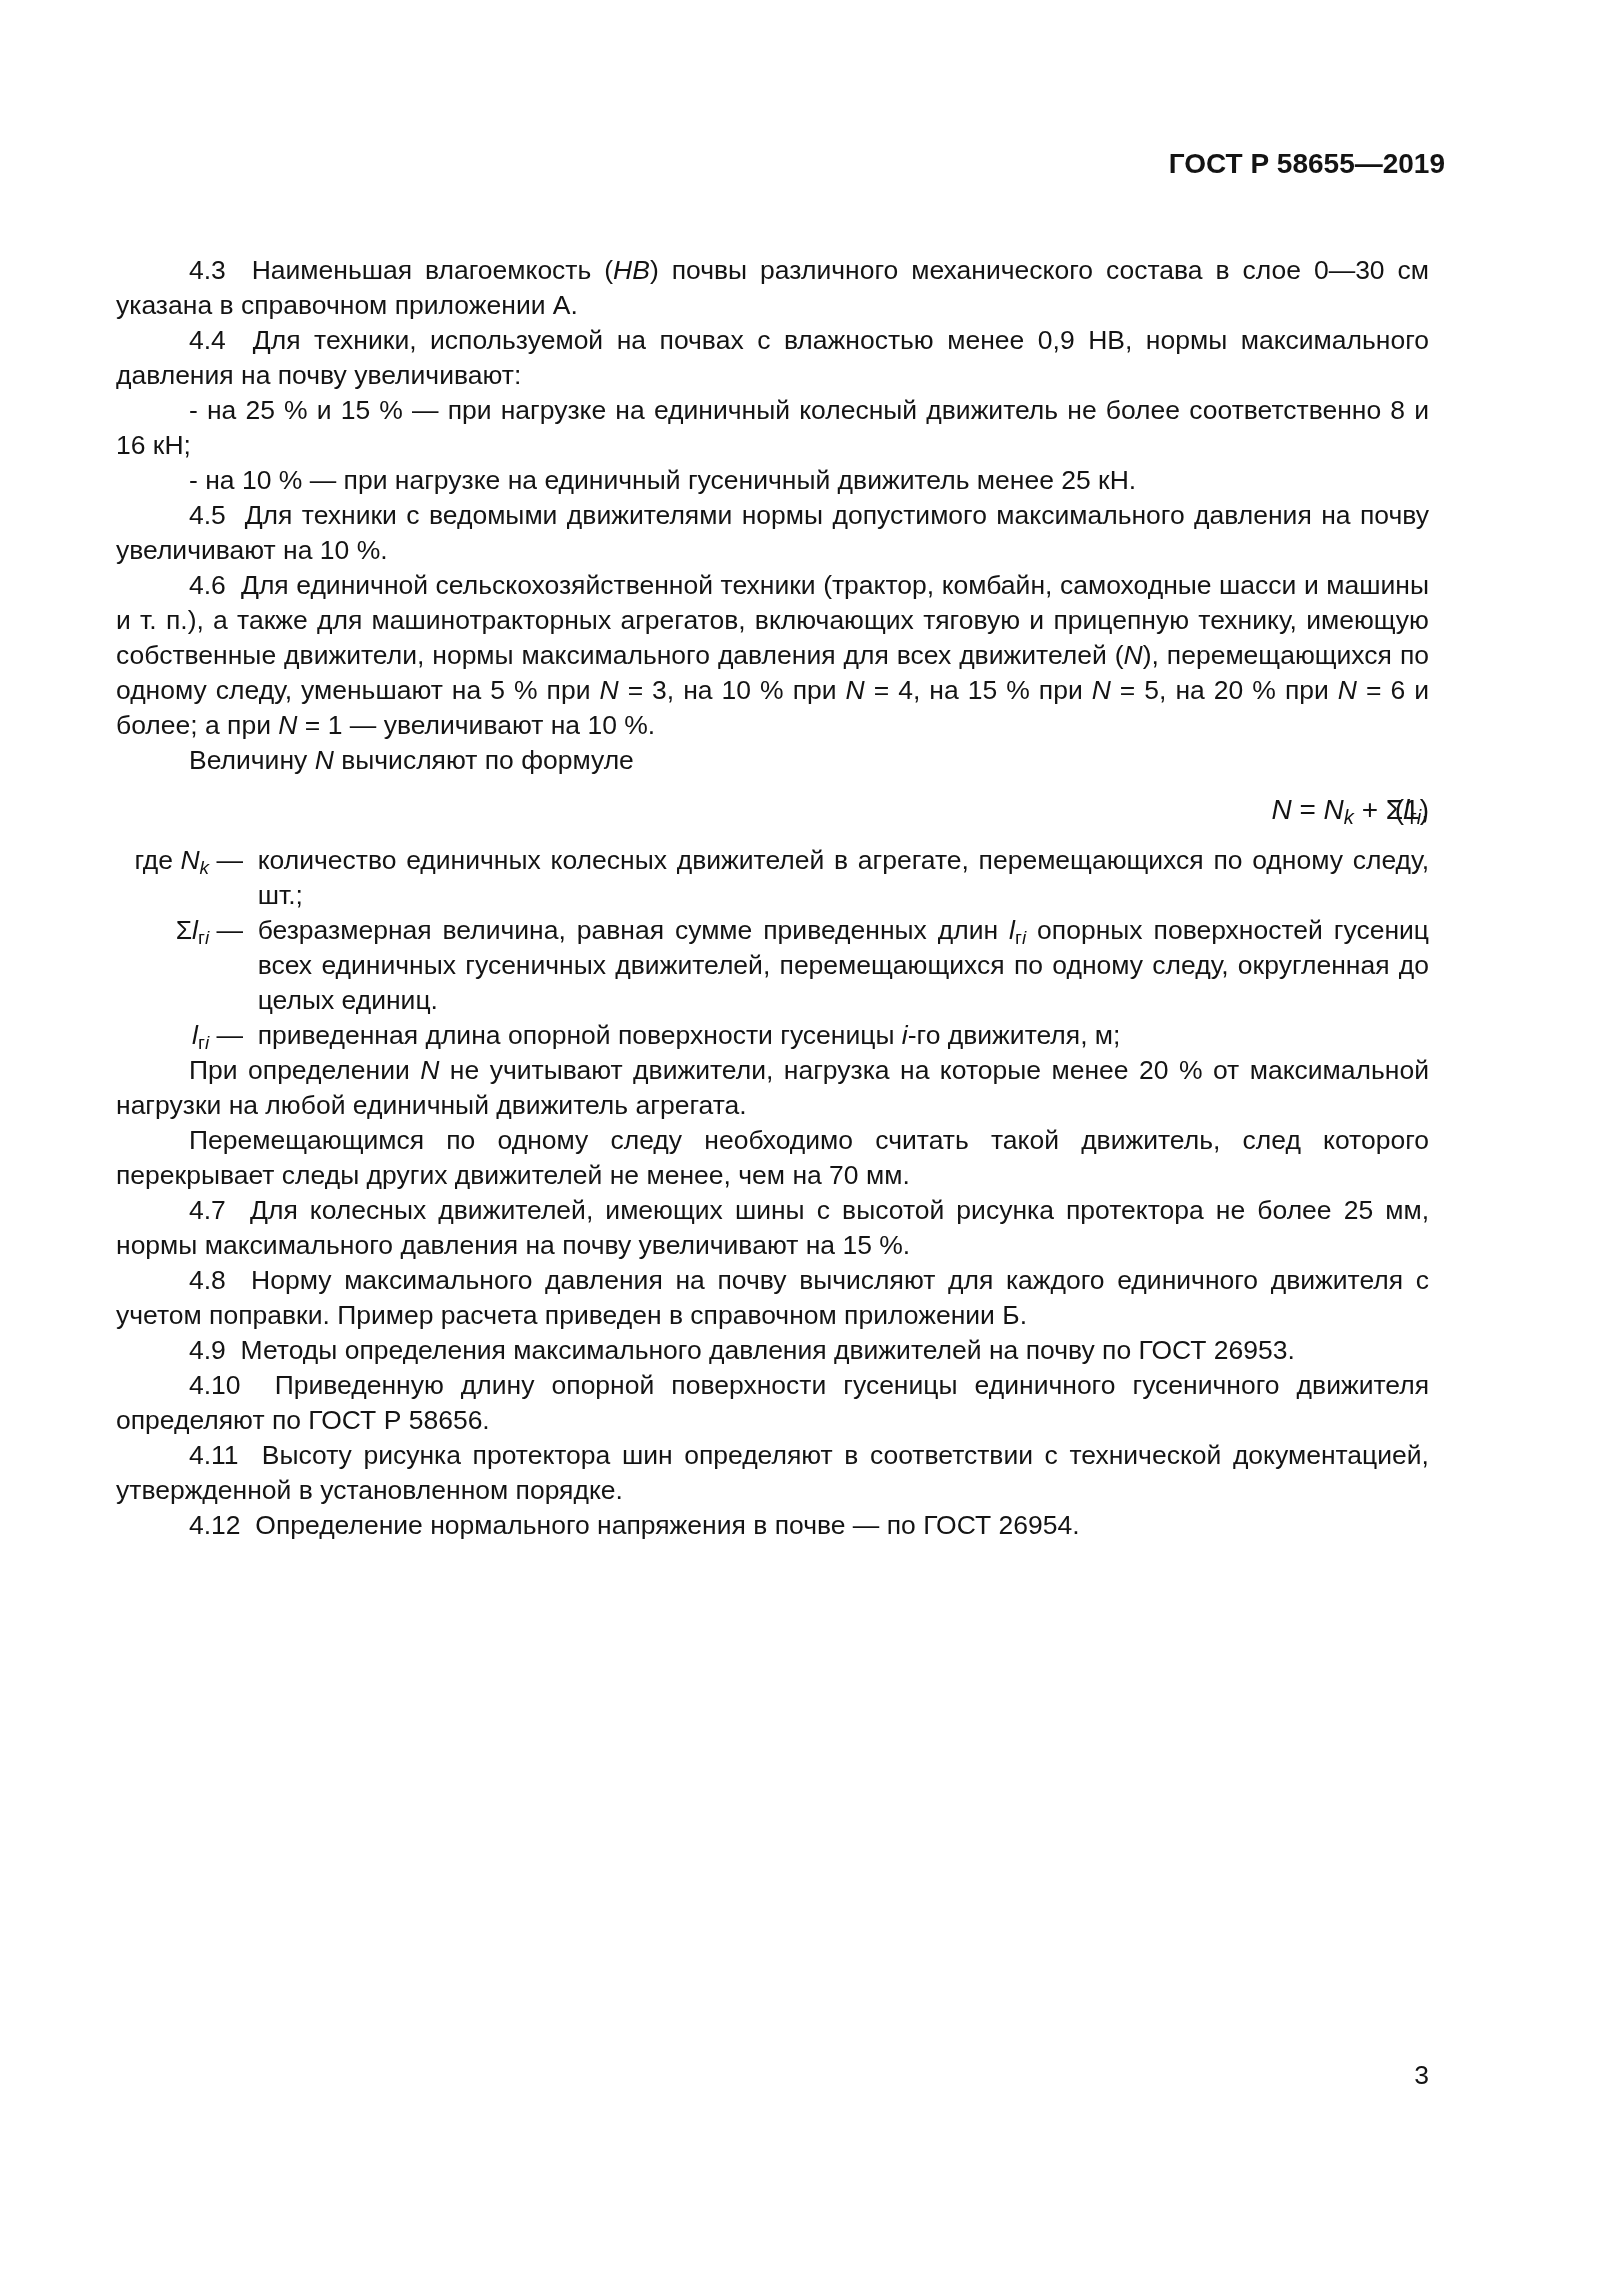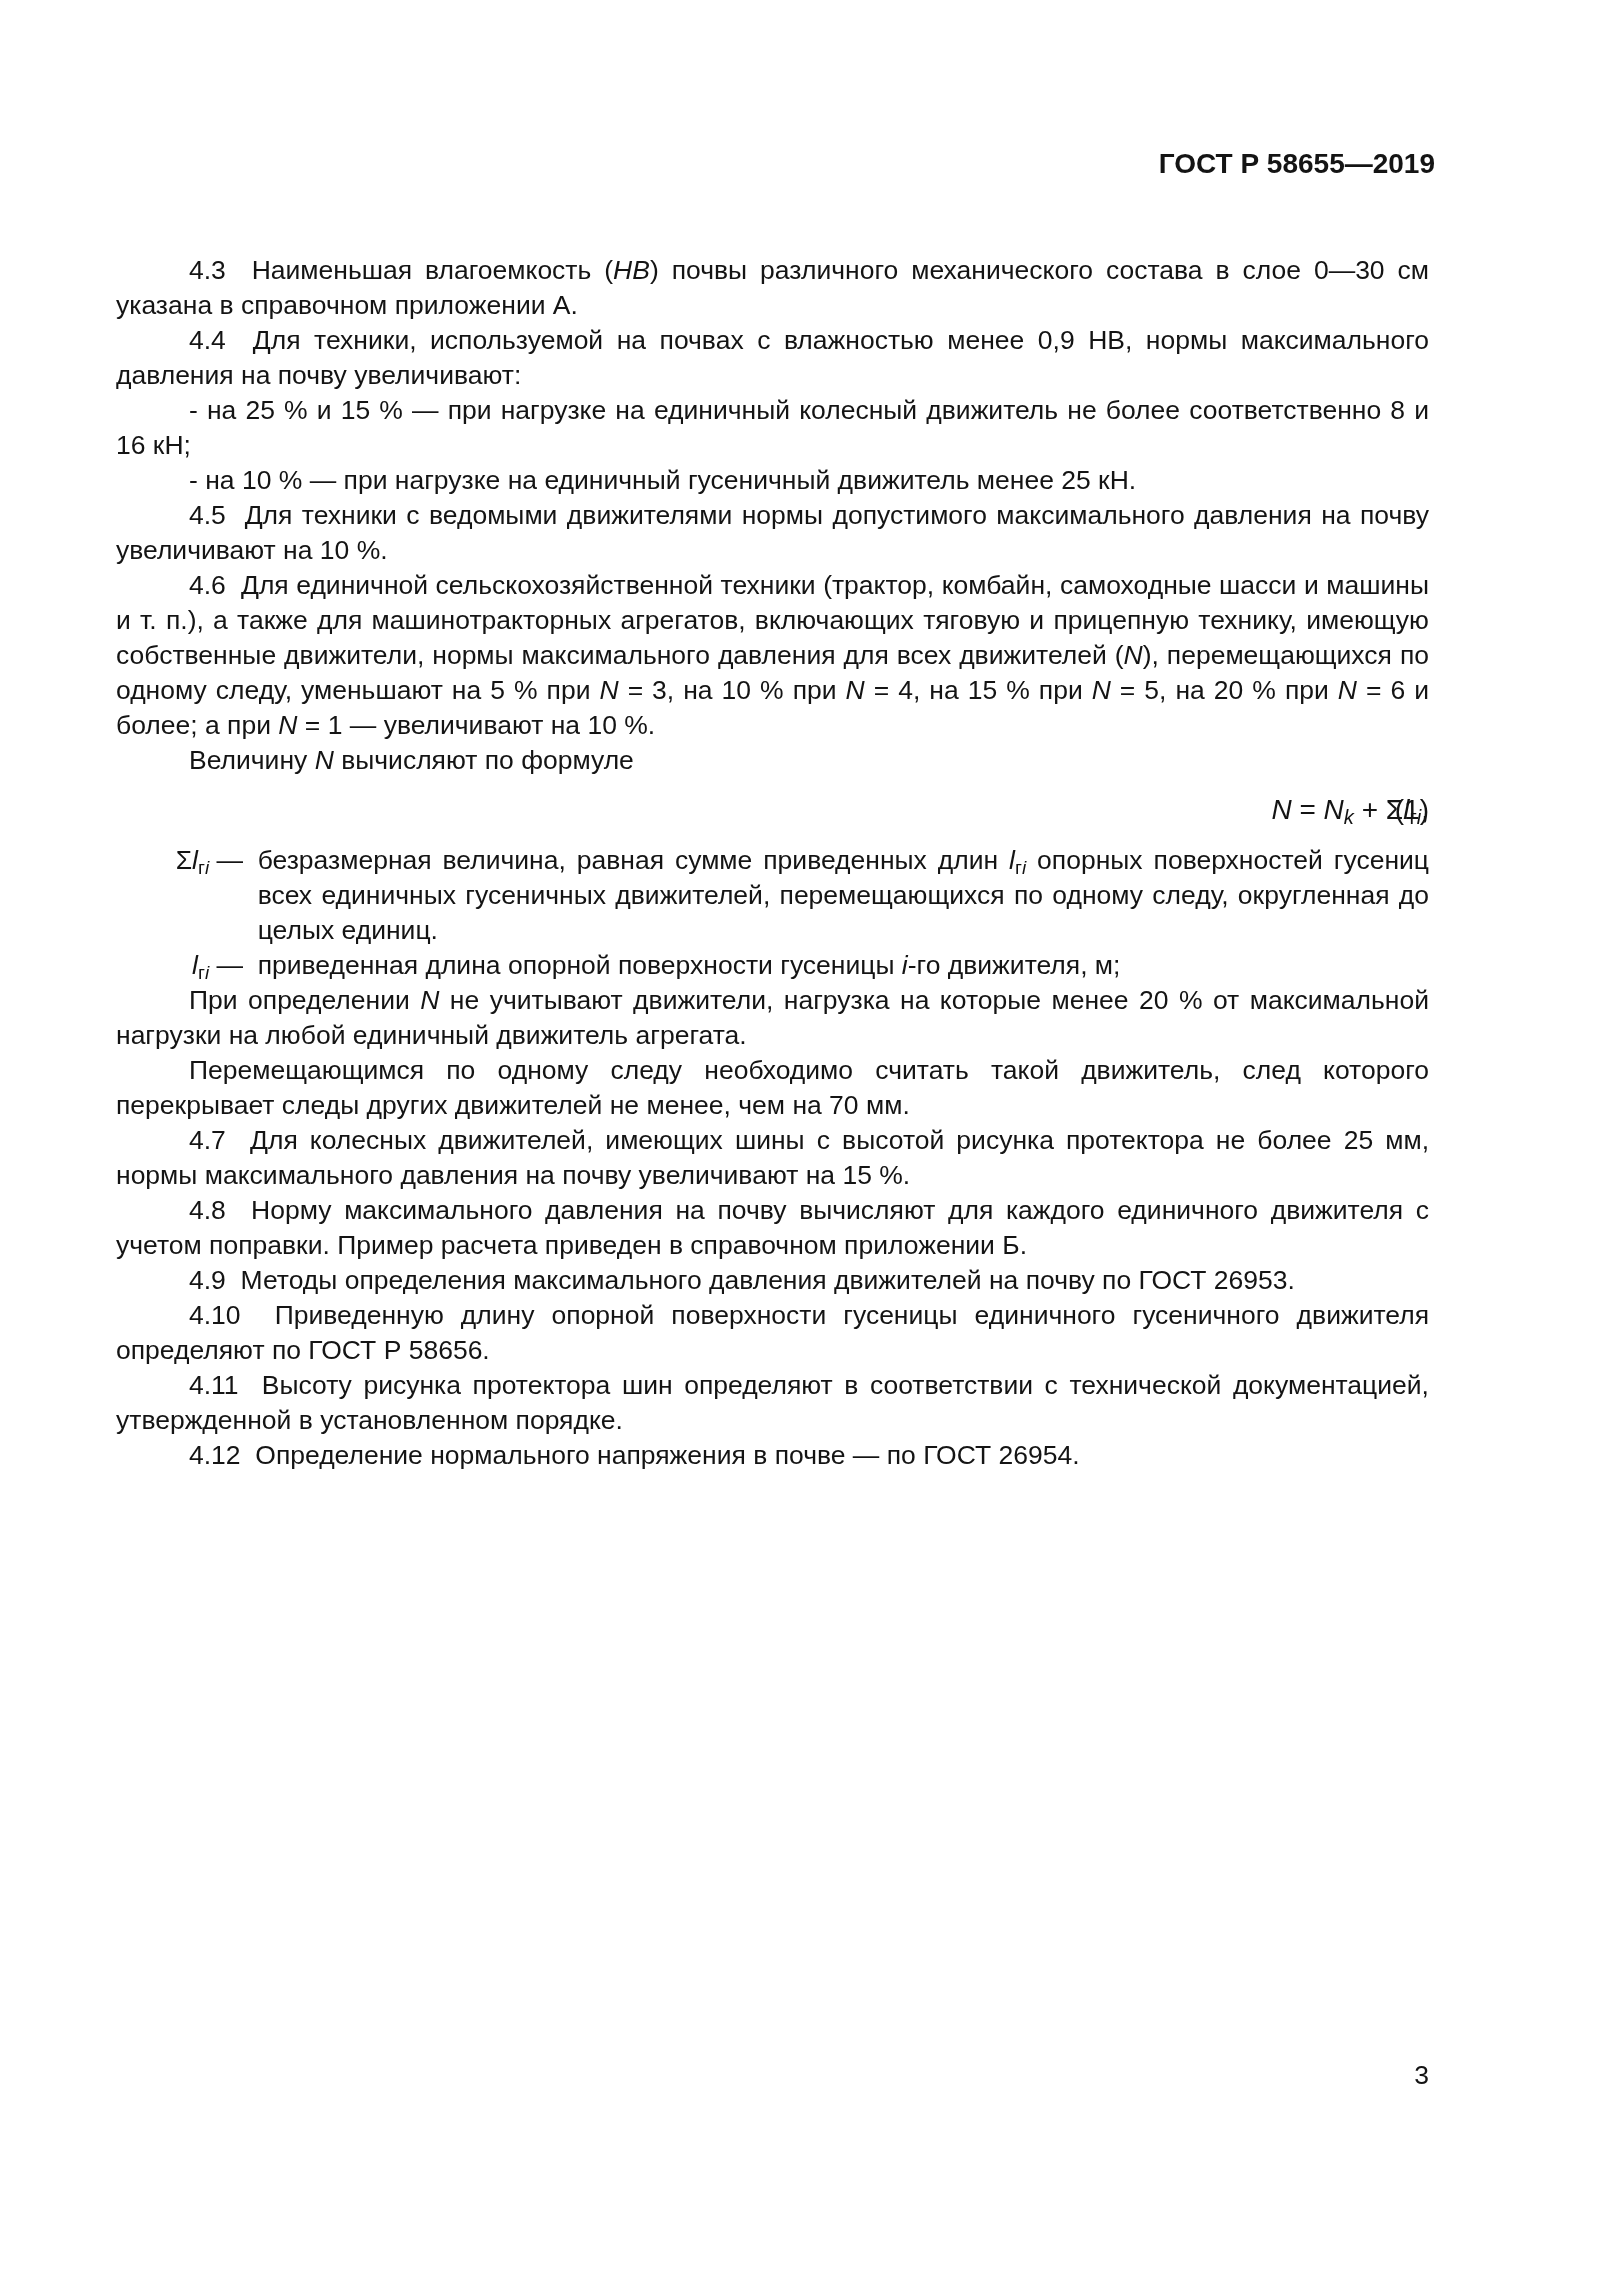--- a/index.html
+++ b/index.html
@@ -5,21 +5,21 @@
   html,body { margin:0; padding:0; background:#ffffff; }
   .page {
     position:relative;
     width:1621px; height:2293px;
     background:#ffffff;
     font-family:"Liberation Sans","DejaVu Sans",sans-serif;
     color:#141414;
     overflow:hidden;
   }
   .header {
-    position:absolute; top:147px; left:122px; width:1313px;
+    position:absolute; top:147px; left:132px; width:1313px;
     text-align:right; font-weight:bold; font-size:28px; line-height:33px;
   }
   .content {
     position:absolute; top:253px; left:116px; width:1313px;
     font-size:26.5px; line-height:35px; text-align:justify;
   }
   p.para { margin:0; text-indent:73px; }
   .it  { font-style:italic; }
   .sub { font-size:0.72em; vertical-align:-0.25em; line-height:0; }
   .sub.it { font-style:italic; }
@@ -54,20 +54,24 @@
         <p class="para"><span>Величину </span><span class="it">N</span><span> вычисляют по формуле</span></p>
       </div>
 
     <div class="formula-row">
       <span id="formula-expr"><span class="it">N</span><span> = </span><span class="it">N</span><span class="sub it">k</span><span> + Σ</span><span class="it">l</span><span class="sub">г</span><span class="sub it">i</span><span>,</span></span>
       <span class="formula-number">(1)</span>
     </div>
 
     <div id="defs">
         <div class="def-row">
+          <div class="def-term"><span>где </span><span class="it">N</span><span class="sub it">k</span><span> —</span></div>
+          <div class="def-text"><span>количество единичных колесных движителей в агрегате, перемещающихся по одному следу, шт.;</span></div>
+        </div>
+        <div class="def-row">
           <div class="def-term"><span>Σ</span><span class="it">l</span><span class="sub">г</span><span class="sub it">i</span><span> —</span></div>
           <div class="def-text"><span>безразмерная величина, равная сумме приведенных длин </span><span class="it">l</span><span class="sub">г</span><span class="sub it">i</span><span> опорных поверхностей гусениц всех единичных гусеничных движителей, перемещающихся по одному следу, округленная до целых единиц.</span></div>
         </div>
         <div class="def-row">
           <div class="def-term"><span class="it">l</span><span class="sub">г</span><span class="sub it">i</span><span> —</span></div>
           <div class="def-text"><span>приведенная длина опорной поверхности гусеницы </span><span class="it">i</span><span>-го движителя, м;</span></div>
         </div>
       </div>
 
     <div id="paras-after">

